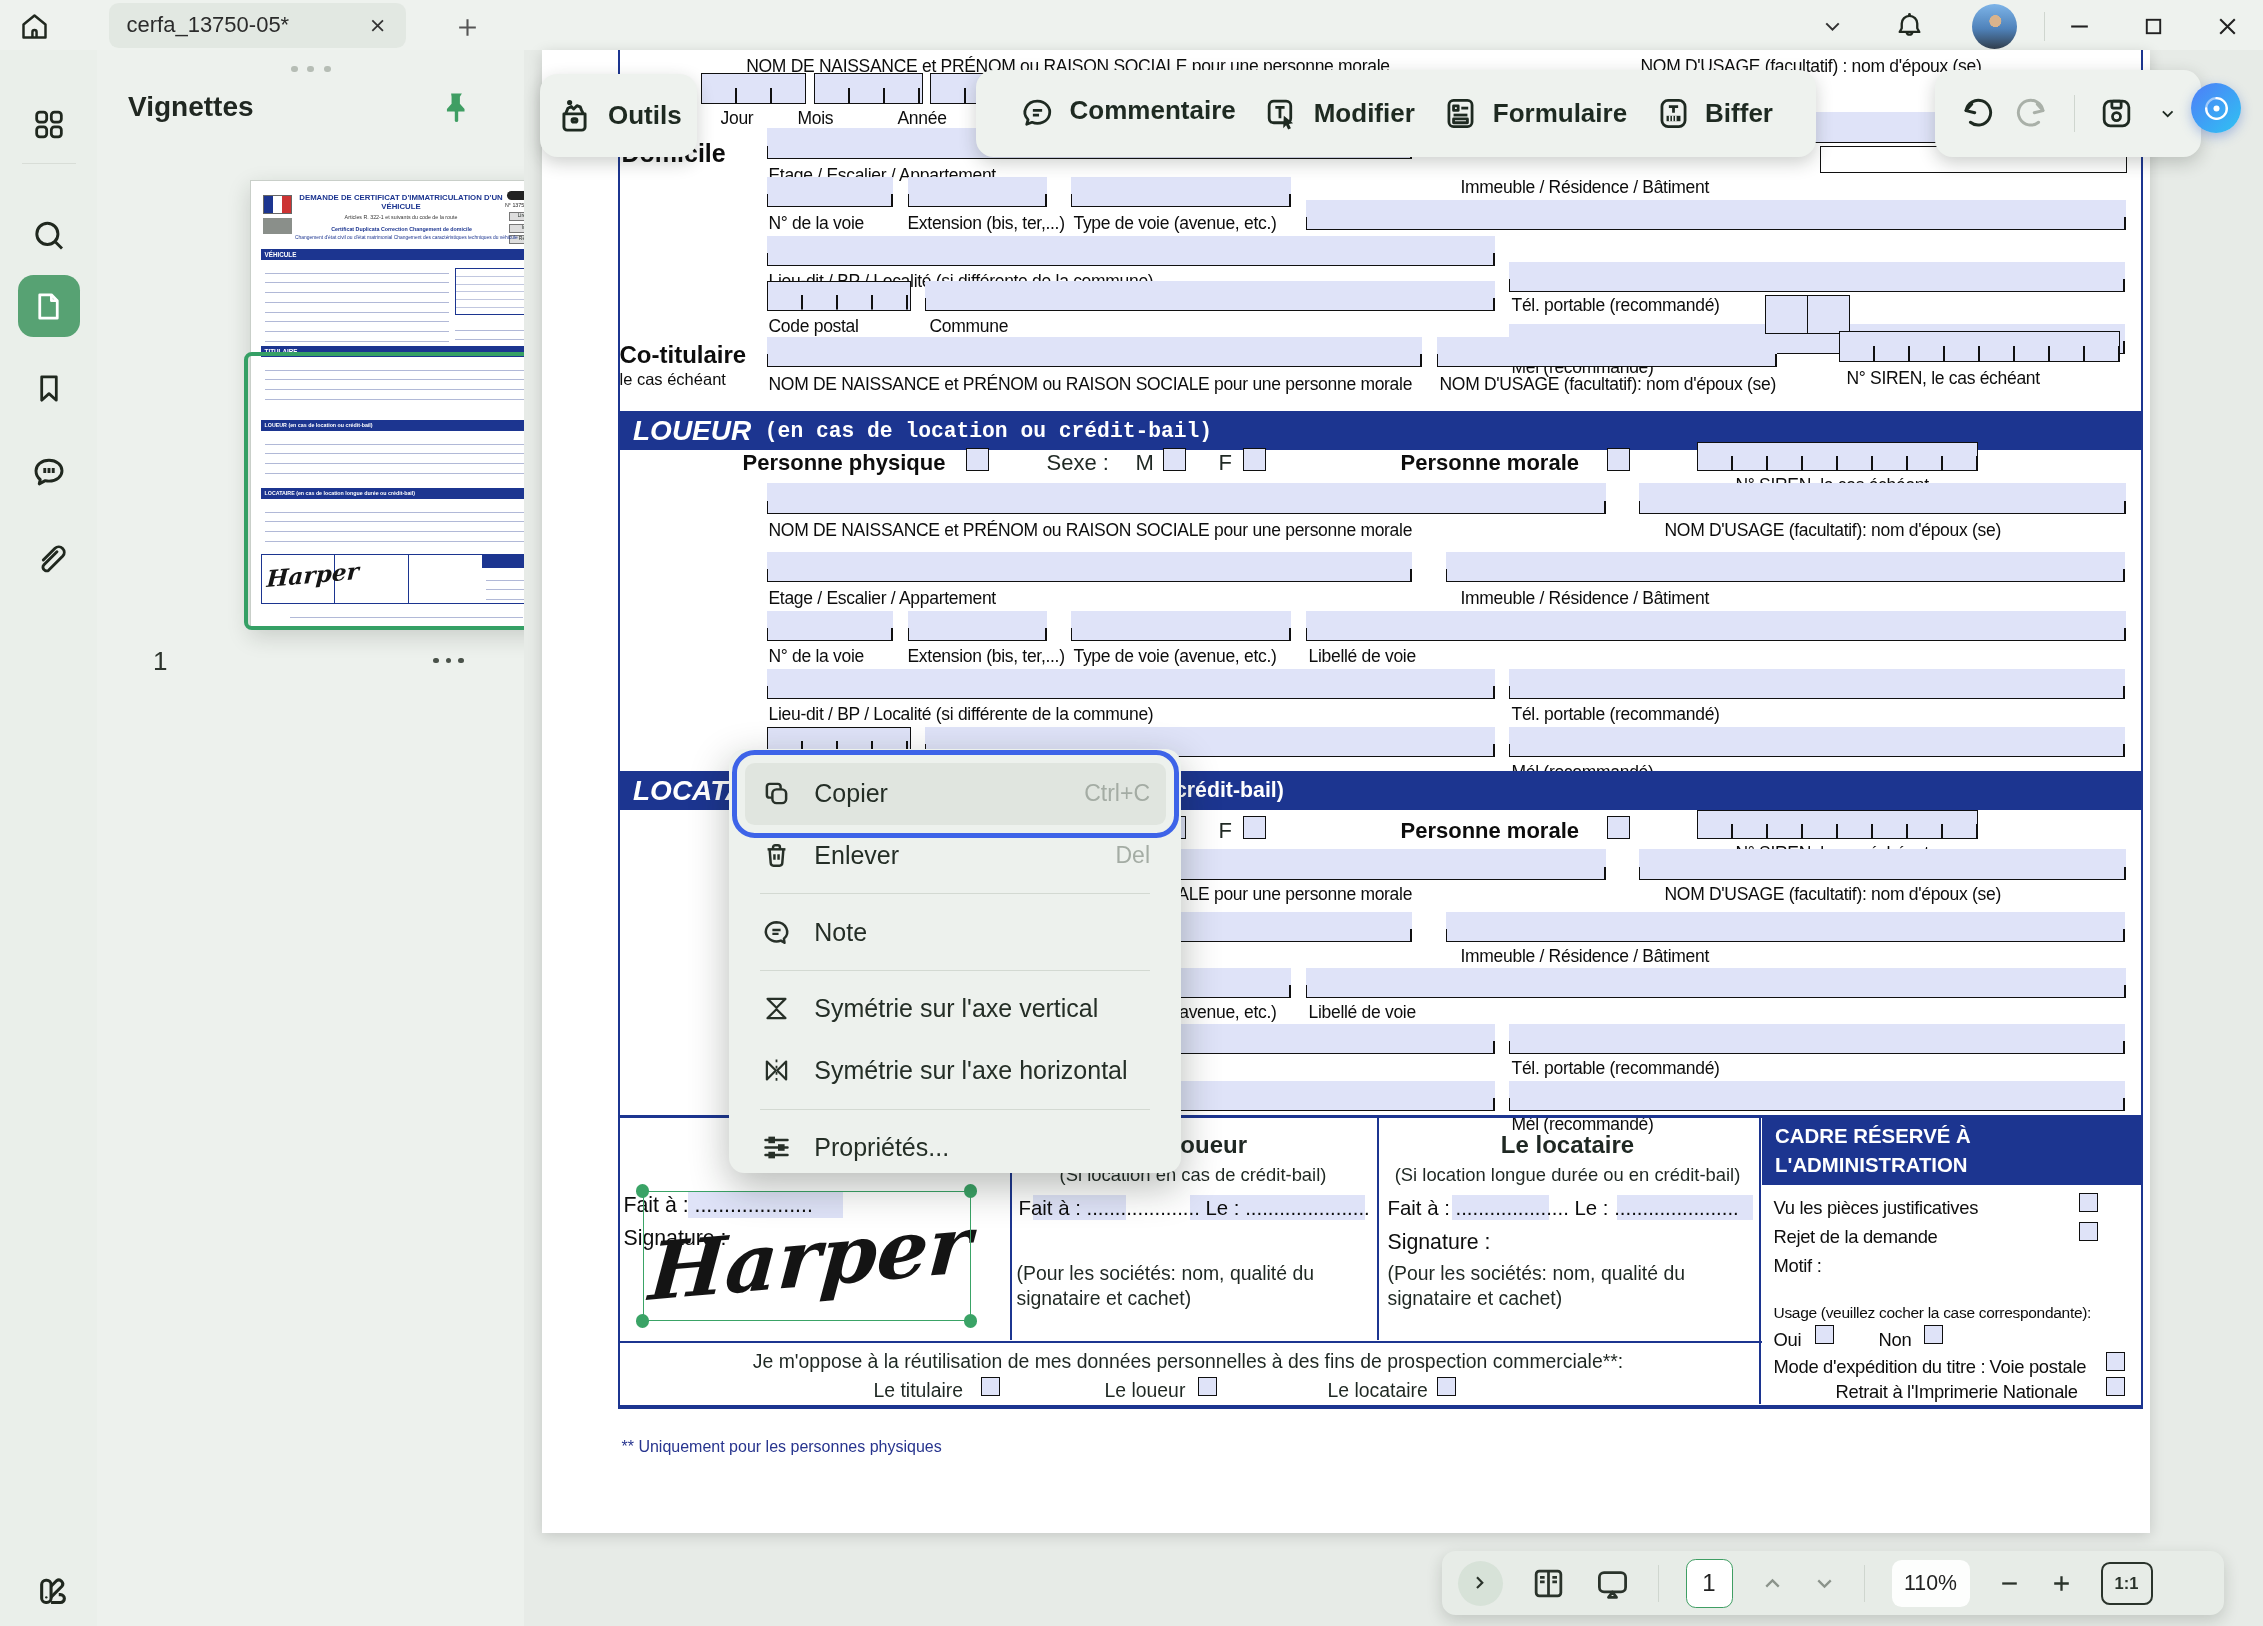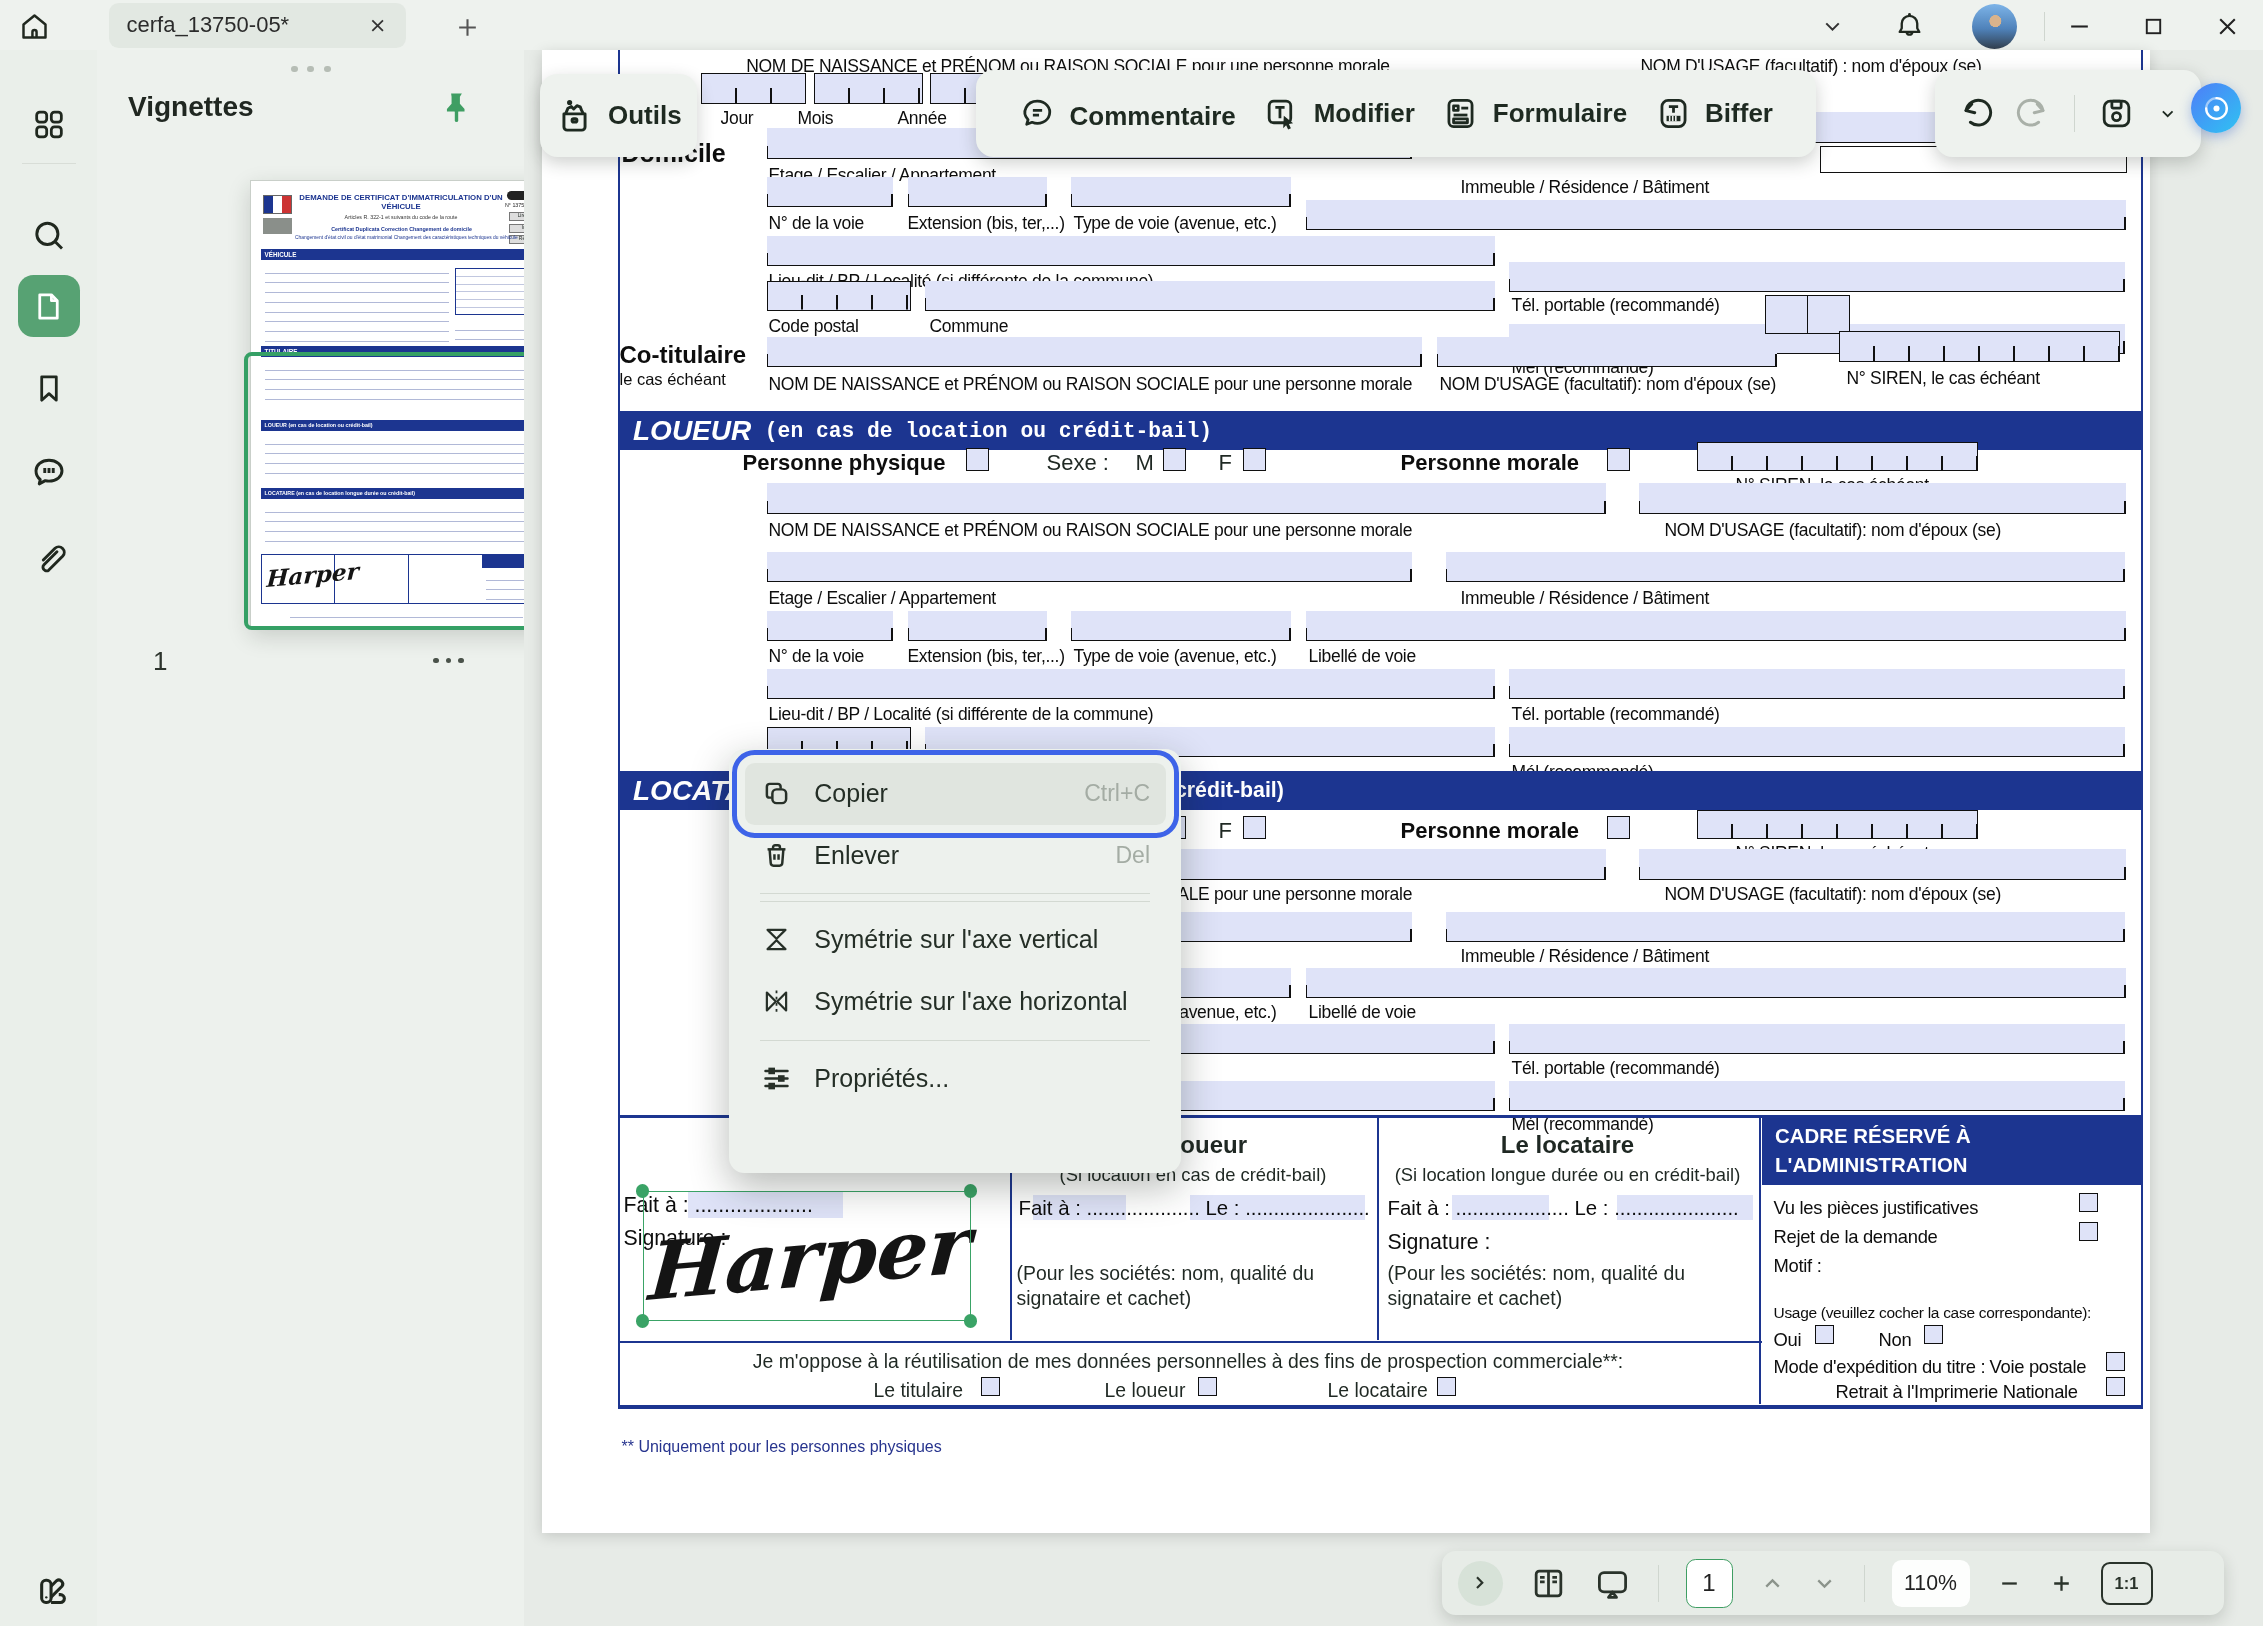--- a/index.html
+++ b/index.html
@@ -432,21 +432,21 @@
   <svg width="39" height="39" viewBox="0 0 24 24" stroke="#1e2a21" stroke-width="1.8" fill="none" stroke-linejoin="round">
       <path d="M5.5 11h13v8a2 2 0 0 1-2 2h-9a2 2 0 0 1-2-2z"></path>
       <path d="M6.5 11l1.5-3.5 2-1 1.5 1.5 2-2 2 .7.8 2 1.2 2.3"></path>
       <rect x="10.5" y="14" width="3" height="2" rx="1"></rect>
       <circle cx="9" cy="4" r=".7" fill="#1e2a21"></circle>
     </svg>
   <span class="tbLabel">Outils</span>
 </div>
 
 <div class="pill" style="left:976px;top:70px;width:840px;height:87px;justify-content:space-between;padding:0 43px;z-index:40;">
-  <div style="display:flex;align-items:flex-end;gap:13.6px;">
+  <div style="display:flex;align-items:flex-start;gap:13.6px;">
     <svg width="37" height="37" viewBox="0 0 24 24" stroke="#1e2a21" stroke-width="1.8" fill="none" stroke-linejoin="round">
         <path d="M12 4a8 7.2 0 1 1-3.5 13.7L5 19l.9-3A8 7.2 0 0 1 12 4z"></path>
         <path d="M9 10h6M9 13h4"></path>
       </svg>
     <span class="tbLabel">Commentaire</span>
   </div>
   <div style="display:flex;align-items:center;gap:13.6px;">
     <svg width="37" height="37" viewBox="0 0 24 24" stroke="#1e2a21" stroke-width="1.8" fill="none" stroke-linejoin="round">
         <rect x="4" y="4" width="14" height="14" rx="3"></rect>
         <path d="M8 8h6M11 8v7"></path>
@@ -518,20 +518,27 @@
     <svg width="33" height="33" viewBox="0 0 24 24" stroke="#273028" stroke-width="1.8" fill="none" stroke-linejoin="round">
         <path d="M5.5 7.5h13"></path>
         <path d="M7 7.5l.8 10a2 2 0 0 0 2 1.9h4.4a2 2 0 0 0 2-1.9l.8-10"></path>
         <path d="M10.5 11v4M13.5 11v4"></path>
         <path d="M9.5 7.5V6a1.5 1.5 0 0 1 1.5-1.5h2A1.5 1.5 0 0 1 14.5 6v1.5"></path>
       </svg>
     <span class="lab">Enlever</span>
     <span class="sc">Del</span>
   </div>
   <div class="mdiv"></div>
+  <div class="mi">
+    <svg width="33" height="33" viewBox="0 0 24 24" stroke="#273028" stroke-width="1.8" fill="none" stroke-linejoin="round">
+        <path d="M12 4.5a7.8 7 0 1 0 3.2 13.4l2.6 1.6-.4-3A7.8 7 0 0 0 12 4.5z"></path>
+        <path d="M9 10.2h6M9 13h4.5"></path>
+      </svg>
+    <span class="lab">Note</span>
+  </div>
   <div class="mdiv"></div>
   <div class="mi">
     <svg width="33" height="33" viewBox="0 0 24 24" stroke="#273028" stroke-width="1.6" fill="none" stroke-linejoin="round">
         <path d="M5.5 5h13l-6.5 6.5z"></path>
         <path d="M5.5 19h13l-6.5-6.5z"></path>
       </svg>
     <span class="lab">Symétrie sur l'axe vertical</span>
   </div>
   <div class="mi">
     <svg width="33" height="33" viewBox="0 0 24 24" stroke="#273028" stroke-width="1.6" fill="none" stroke-linejoin="round">

